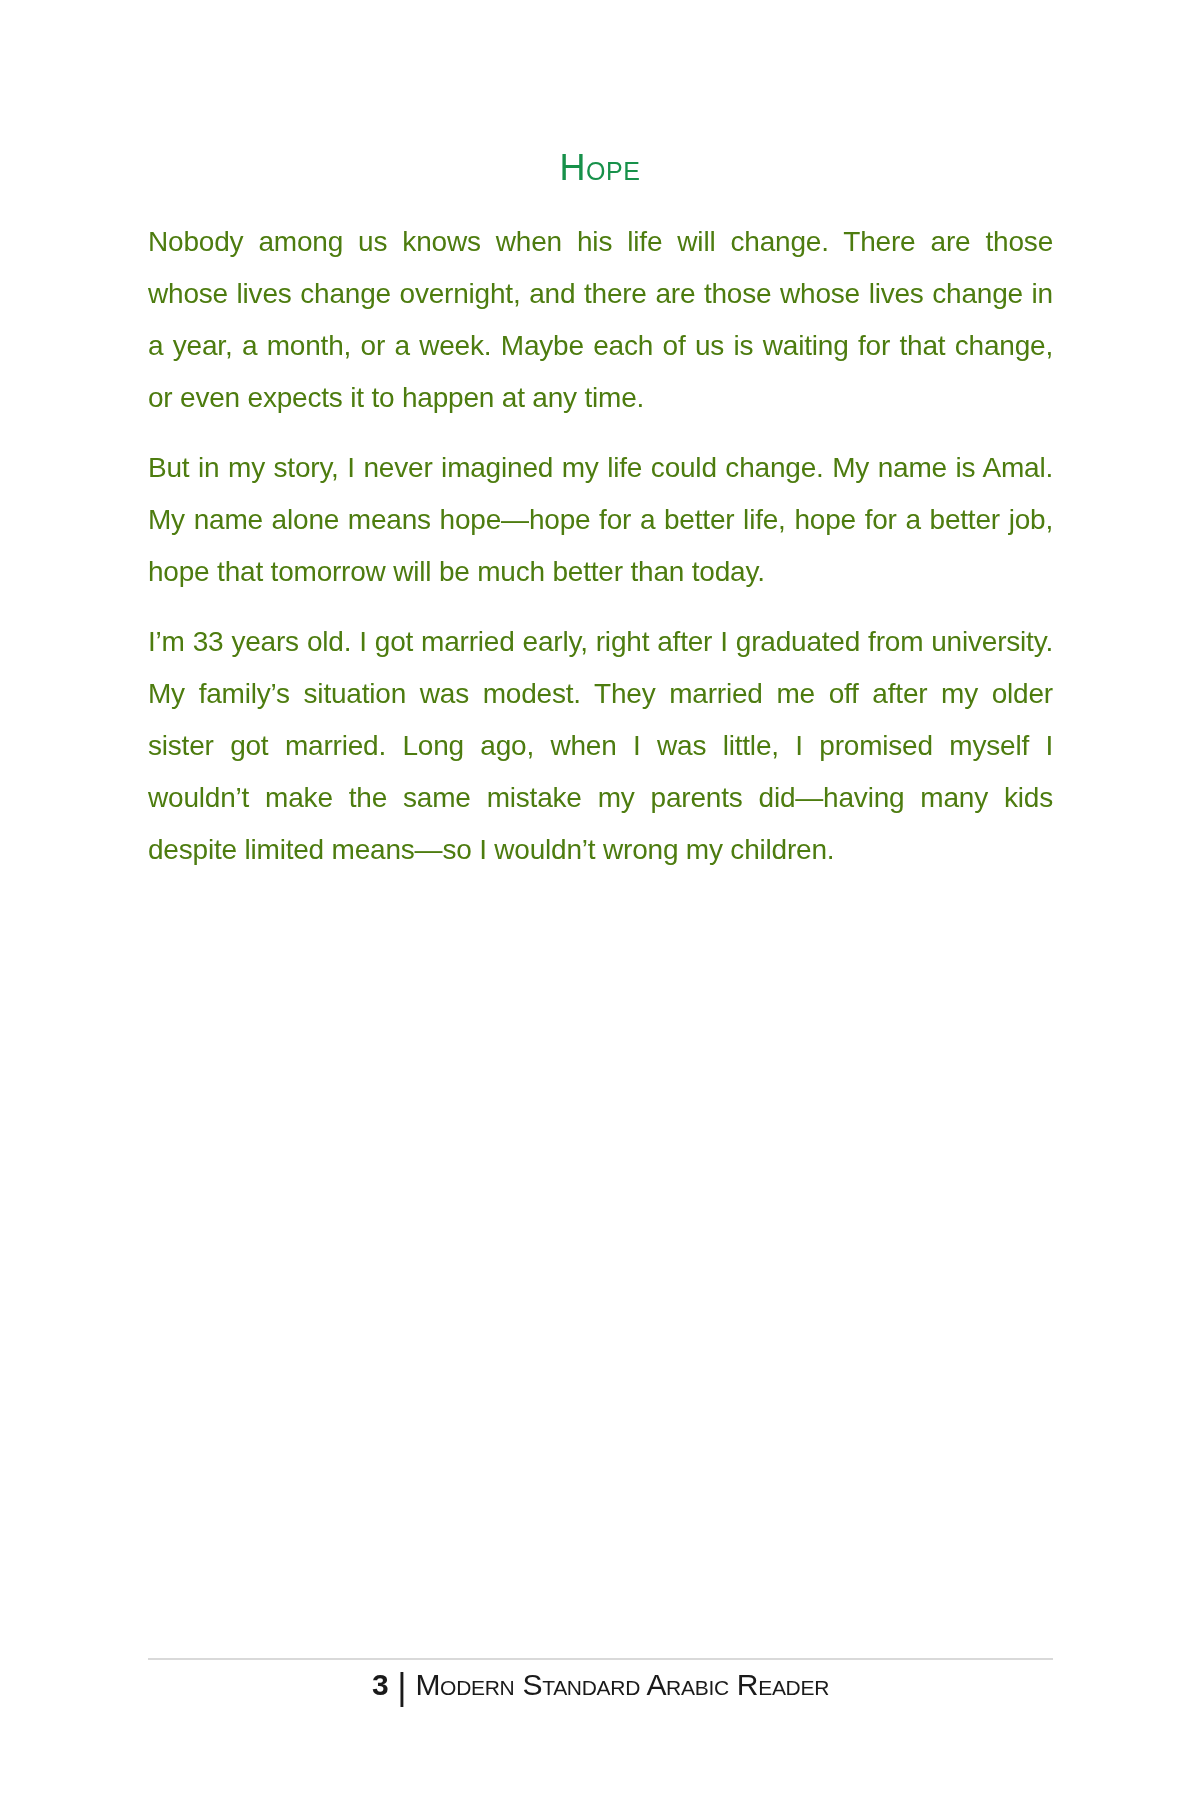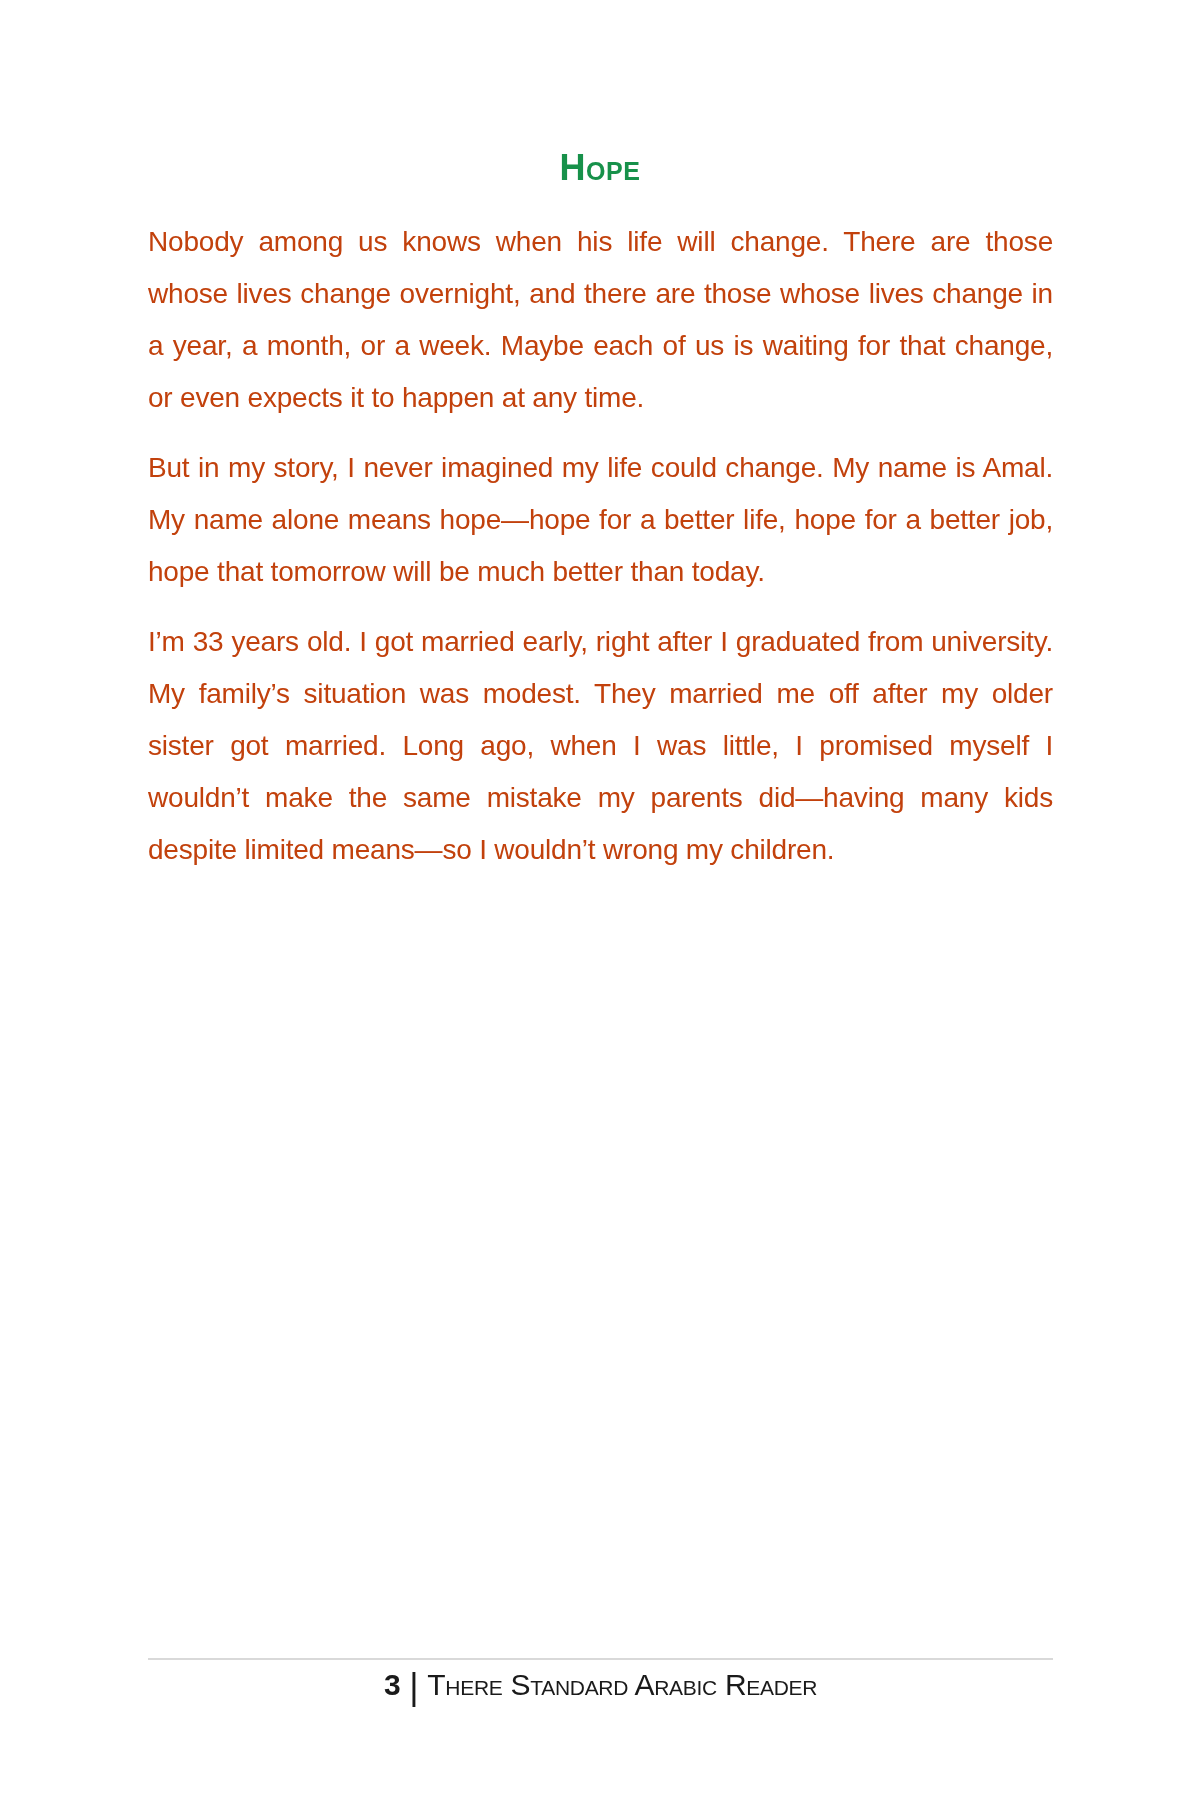--- a/index.html
+++ b/index.html
@@ -17,40 +17,40 @@
   }
   .title {
     position: absolute;
     top: 148px;
     left: 0;
     width: 100%;
     margin: 0;
     text-align: center;
     font-size: 36px;
     line-height: 40px;
-    font-weight: 700;
+    font-weight: 400;
     font-variant: small-caps;
     letter-spacing: 0.5px;
     color: #17914a;
   }
   .body-text {
     position: absolute;
     top: 216px;
     left: 148px;
     width: 905px;
     color: #222222;
   }
   .body-text p {
     margin: 0 0 18px 0;
     font-size: 28px;
     line-height: 52px;
     letter-spacing: -0.2px;
     text-align: justify;
     text-justify: inter-word;
-    color: #c2410c;
+    color: #4d7c0f;
   }
   .body-text p:last-child {
     margin-bottom: 0;
   }
   .footer-rule {
     position: absolute;
     top: 1658px;
     left: 148px;
     width: 905px;
     height: 2px;
@@ -91,16 +91,16 @@
 
   <main class="body-text">
     <p>Nobody among us knows when his life will change. There are those whose lives change overnight, and there are those whose lives change in a year, a month, or a week. Maybe each of us is waiting for that change, or even expects it to happen at any time.</p>
     <p>But in my story, I never imagined my life could change. My name is Amal. My name alone means hope—hope for a better life, hope for a better job, hope that tomorrow will be much better than today.</p>
     <p>I’m 33 years old. I got married early, right after I graduated from university. My family’s situation was modest. They married me off after my older sister got married. Long ago, when I was little, I promised myself I wouldn’t make the same mistake my parents did—having many kids despite limited means—so I wouldn’t wrong my children.</p>
   </main>
 
   <div class="footer-rule"></div>
 
   <footer class="footer">
-    <span class="pagenum">3</span><span class="sep">|</span><span class="book">There Standard Arabic Reader</span>
+    <span class="pagenum">3</span><span class="sep">|</span><span class="book">Modern Standard Arabic Reader</span>
   </footer>
 
 </div>
 
 </body></html>

